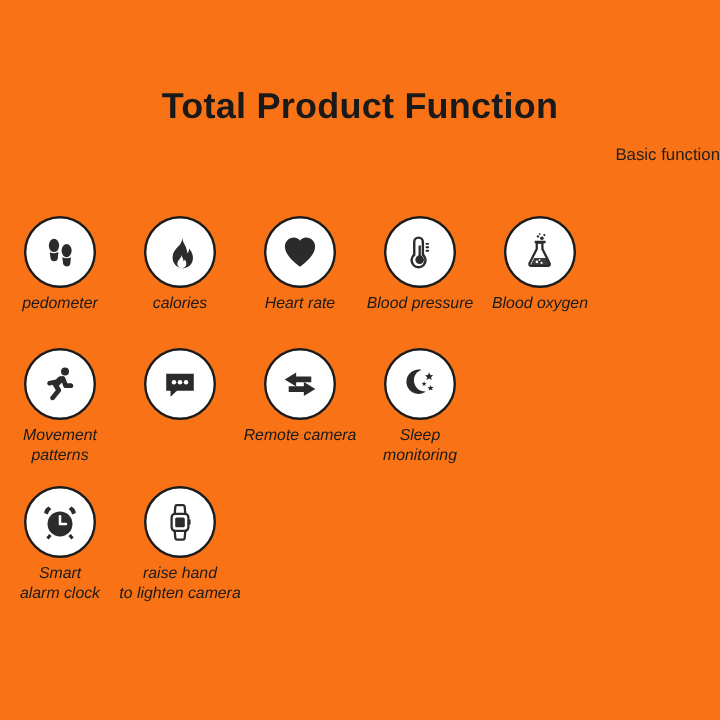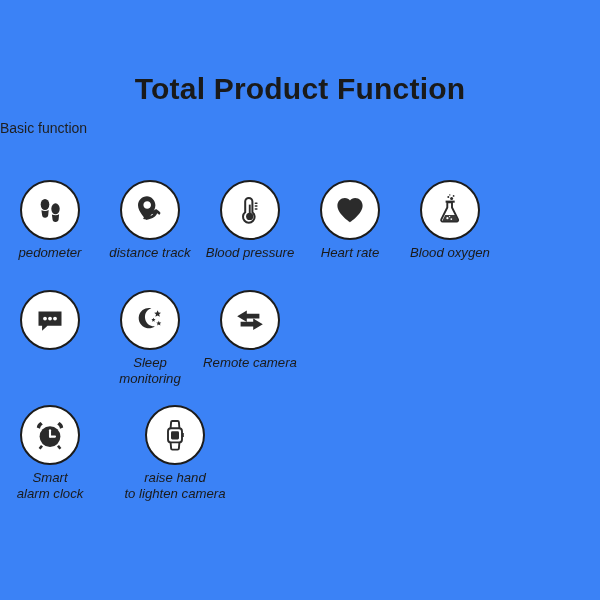--- a/index.html
+++ b/index.html
@@ -12,58 +12,58 @@
     height: 600px;
     overflow: hidden;
     font-family: "Liberation Sans", sans-serif;
     color: #1a1a1a;
     position: relative;
   }
   .page {
     position: relative;
     width: 600px;
     height: 600px;
-    background: #3b82f6;
+    background: #f97316;
   }
   .title {
     position: absolute;
     top: 72px;
     left: 0;
     width: 600px;
     text-align: center;
     font-size: 30px;
     font-weight: 700;
     letter-spacing: 0.2px;
     color: #1a1a1a;
     line-height: 1.1;
   }
   .subtitle {
     position: absolute;
     top: 120px;
     left: 0;
     width: 600px;
-    text-align: left;
+    text-align: right;
     font-size: 14px;
     font-weight: 400;
     color: #1f1f1f;
   }
   .grid {
     position: absolute;
     top: 180px;
     left: 0;
     width: 600px;
   }
   .row {
     display: flex;
     width: 600px;
     align-items: flex-start;
   }
   .row-1 { height: 110px; }
   .row-2 { height: 115px; }
-  .row-3 { height: 110px; justify-content: space-between; }
+  .row-3 { height: 110px; }
   .cell {
     width: 100px;
     display: flex;
     flex-direction: column;
     align-items: center;
     font-style: italic;
   }
   .circle {
     width: 60px;
     height: 60px;
@@ -110,60 +110,60 @@
                 <path d="M7.4 16.2c2.6 1.1 5.3 1.0 7.3-.1l-.5 5.2c-.15 1.6-1.5 2.6-3.2 2.5-1.7-.1-2.9-1.2-2.9-2.8z"></path>
                 <ellipse cx="21.5" cy="14.8" rx="4.2" ry="5.5"></ellipse>
                 <path d="M17.9 20.4c2.6 1.1 5.3 1.0 7.2-.1l-.5 5.2c-.15 1.6-1.5 2.6-3.2 2.5-1.7-.1-2.9-1.2-2.9-2.8z"></path>
               </g>
             </svg>
           </span>
         </div>
         <div class="label">pedometer</div>
       </div>
 
-
-      <div class="cell">
-        <div class="circle">
-          <span>
-            <svg width="34" height="34" viewBox="0 0 34 34">
-              <path fill="#2b2b2b" d="M14 3.2c-5 0-9 4-9 9 0 6.4 7.9 14.2 8.3 14.5.2.2.6.2.8 0 .3-.3 8.3-8.1 8.3-14.5-.1-5-4.1-9-8.4-9zm.2 12.6c-2.1 0-3.8-1.7-3.8-3.8s1.7-3.8 3.8-3.8 3.8 1.7 3.8 3.8-1.7 3.8-3.8 3.8z"></path>
-              <path fill="#2b2b2b" d="M23.5 16.3c-.9-.2-1.6.3-2.4 1-.9.9-1.9 1.5-3.3 1.2l-.8 2.3c1.2.4 2.3.3 3.3-.1-1.1 1.6-3.2 2.9-6 3.2-1.1.1-2.2.1-3.2-.1l-1 2.3c1.6.4 3.3.5 5 .3 4.4-.5 7.9-3 9-6.1.9.4 1.6 1 2.1 1.8l1.4-2c-.9-1.5-2.3-2.6-4.1-3.8z"></path>
-            </svg>
-          </span>
-        </div>
-        <div class="label">distance track</div>
+      <div class="cell">
+        <div class="circle">
+          <span>
+            <svg width="32" height="32" viewBox="0 0 32 32">
+              <path fill="#2b2b2b" d="M17.6 2.5c.8 4.2-.9 6.6-2.9 8.8-2.3 2.5-4.9 4.9-4.9 9.3 0 5.1 3.9 8.9 8.7 8.9 4.6 0 8.3-3.6 8.3-8.4 0-3.6-1.6-6.1-3.3-8.1.2 1.9-.3 3.3-1.3 4.2-.2-2.3-.9-4.9-2.4-7.5-1.2-2.1-2-4.1-2.2-7.2z"></path>
+              <path fill="#ffffff" d="M17.2 17.2c.5 2.2-.4 3.4-1.5 4.6-.9 1-1.9 2.1-1.9 3.8 0 2.3 1.8 3.9 3.9 3.9 2 0 3.6-1.6 3.6-3.7 0-1.6-.7-2.8-1.6-3.8.1.9-.1 1.6-.6 2-.1-1.1-.4-2.3-1.1-3.5-.4-.9-.7-1.8-.8-3.3z"></path>
+            </svg>
+          </span>
+        </div>
+        <div class="label">calories</div>
+      </div>
+
+
+      <div class="cell">
+        <div class="circle">
+          <span>
+            <svg width="32" height="32" viewBox="0 0 32 32">
+              <path fill="#2b2b2b" d="M16 28.2S3.4 19.8 3.4 11.7C3.4 7.3 6.7 4 10.8 4c2.4 0 4.2 1.1 5.2 2.6C17 5.1 18.8 4 21.2 4c4.1 0 7.4 3.3 7.4 7.7 0 8.1-12.6 16.5-12.6 16.5z"></path>
+            </svg>
+          </span>
+        </div>
+        <div class="label">Heart rate</div>
       </div>
 
       <div class="cell">
         <div class="circle">
           <span>
             <svg width="32" height="32" viewBox="0 0 32 32">
               <path fill="none" stroke="#2b2b2b" stroke-width="2" d="M18.4 18.3V7.6a3.6 3.6 0 1 0-7.2 0v10.7a5.8 5.8 0 1 0 7.2 0z"></path>
               <path fill="#2b2b2b" d="M14.8 10.6h1.9v9.6h-1.9z"></path>
               <circle cx="15.7" cy="22.4" r="3.6" fill="#2b2b2b"></circle>
               <g fill="#2b2b2b">
                 <rect x="20.6" y="8.4" width="3" height="1.5" rx="0.7"></rect>
                 <rect x="20.6" y="11.3" width="3" height="1.5" rx="0.7"></rect>
                 <rect x="20.6" y="14.2" width="3" height="1.5" rx="0.7"></rect>
               </g>
             </svg>
           </span>
         </div>
         <div class="label">Blood pressure</div>
-      </div>
-
-      <div class="cell">
-        <div class="circle">
-          <span>
-            <svg width="32" height="32" viewBox="0 0 32 32">
-              <path fill="#2b2b2b" d="M16 28.2S3.4 19.8 3.4 11.7C3.4 7.3 6.7 4 10.8 4c2.4 0 4.2 1.1 5.2 2.6C17 5.1 18.8 4 21.2 4c4.1 0 7.4 3.3 7.4 7.7 0 8.1-12.6 16.5-12.6 16.5z"></path>
-            </svg>
-          </span>
-        </div>
-        <div class="label">Heart rate</div>
       </div>
 
       <div class="cell">
         <div class="circle">
           <span>
             <svg width="32" height="32" viewBox="0 0 32 32">
               <path fill="none" stroke="#2b2b2b" stroke-width="1.9" stroke-linejoin="round" d="M13.3 8.2v5.3L7.3 25.4c-.5 1 .2 2.2 1.3 2.2h14.1c1.1 0 1.8-1.2 1.3-2.2l-6-11.9V8.2z"></path>
               <path fill="#2b2b2b" d="M11.6 6.6h9.1v2.1h-9.1z"></path>
               <path fill="#2b2b2b" d="M11.2 21.1h10l2.5 4.9c.2.5-.1 1-.6 1H9.3c-.5 0-.8-.5-.6-1z" opacity="0.92"></path>
               <g fill="#ffffff">
@@ -180,65 +180,80 @@
             </svg>
           </span>
         </div>
         <div class="label">Blood oxygen</div>
       </div>
 
     </div>
 
     <div class="row row-2">
 
+      <div class="cell">
+        <div class="circle">
+          <span>
+            <svg width="32" height="32" viewBox="0 0 32 32">
+              <g fill="#2b2b2b">
+                <circle cx="20.2" cy="5.6" r="3.3"></circle>
+                <path d="M17.6 9.6c-1.4-.4-2.7.1-3.6 1.1l-3.6 4.1c-.6.7-.7 1.6-.3 2.3l2.4 4.1-4.2 5.2c-.7.9-.6 2.1.3 2.8.9.7 2.1.5 2.8-.4l5.1-6.3c.5-.7.6-1.6.2-2.3l-1.6-2.8 2.6-2.7 1 3.2c.3.9 1.1 1.5 2 1.5h4.4c1.1 0 2-.9 2-2s-.9-2-2-2h-3l-1.6-4.2c-.4-1-1.1-1.6-1.9-1.8z"></path>
+                <path d="M12.5 12.3l-5.6 1.2c-1 .2-1.7 1.2-1.5 2.2.2 1 1.2 1.7 2.2 1.5l5.6-1.2z"></path>
+              </g>
+            </svg>
+          </span>
+        </div>
+        <div class="label">Movement
+patterns</div>
+      </div>
 
       <div class="cell">
         <div class="circle">
           <span>
             <svg width="32" height="32" viewBox="0 0 32 32">
               <path fill="#2b2b2b" d="M4.5 7.5h23v14.2h-14l-5.4 5v-5H4.5z"></path>
               <g fill="#ffffff">
                 <circle cx="11" cy="14.6" r="1.9"></circle>
                 <circle cx="16" cy="14.6" r="1.9"></circle>
                 <circle cx="21" cy="14.6" r="1.9"></circle>
               </g>
             </svg>
           </span>
         </div>
       </div>
 
       <div class="cell">
         <div class="circle">
           <span>
             <svg width="32" height="32" viewBox="0 0 32 32">
+              <g fill="#2b2b2b">
+                <path d="M12.8 6.4L3.2 12.2l9.6 5.8v-3.4h12.6V9.8H12.8z"></path>
+                <path d="M19.2 14.4v3.4H6.6v4.8h12.6v3.4l9.6-5.8z"></path>
+              </g>
+            </svg>
+          </span>
+        </div>
+        <div class="label">Remote camera</div>
+      </div>
+
+      <div class="cell">
+        <div class="circle">
+          <span>
+            <svg width="32" height="32" viewBox="0 0 32 32">
               <path fill="#2b2b2b" d="M17.4 4.2c-5.4-1.4-11 1.9-12.4 7.4s1.9 11 7.4 12.4c3.1.8 6.2 0 8.5-1.8-4.4.4-8.5-2.4-9.6-6.8S12 6.3 16.2 4.7c.4-.2.8-.3 1.2-.5z"></path>
               <g fill="#2b2b2b">
                 <path d="M23.6 6.2l1.0 2.3 2.4.2-1.8 1.6.6 2.4-2.2-1.3-2.2 1.3.6-2.4-1.8-1.6 2.4-.2z"></path>
                 <path d="M19.4 13.7l.6 1.4 1.5.1-1.2 1 .4 1.5-1.3-.8-1.3.8.4-1.5-1.1-1 1.5-.1z"></path>
                 <path d="M24.8 16.8l.7 1.6 1.8.2-1.3 1.2.4 1.7-1.6-.9-1.6.9.4-1.7-1.3-1.2 1.8-.2z"></path>
               </g>
             </svg>
           </span>
         </div>
         <div class="label">Sleep
 monitoring</div>
-      </div>
-
-      <div class="cell">
-        <div class="circle">
-          <span>
-            <svg width="32" height="32" viewBox="0 0 32 32">
-              <g fill="#2b2b2b">
-                <path d="M12.8 6.4L3.2 12.2l9.6 5.8v-3.4h12.6V9.8H12.8z"></path>
-                <path d="M19.2 14.4v3.4H6.6v4.8h12.6v3.4l9.6-5.8z"></path>
-              </g>
-            </svg>
-          </span>
-        </div>
-        <div class="label">Remote camera</div>
       </div>
 
 
 
     </div>
 
     <div class="row row-3">
 
       <div class="cell">
         <div class="circle">

